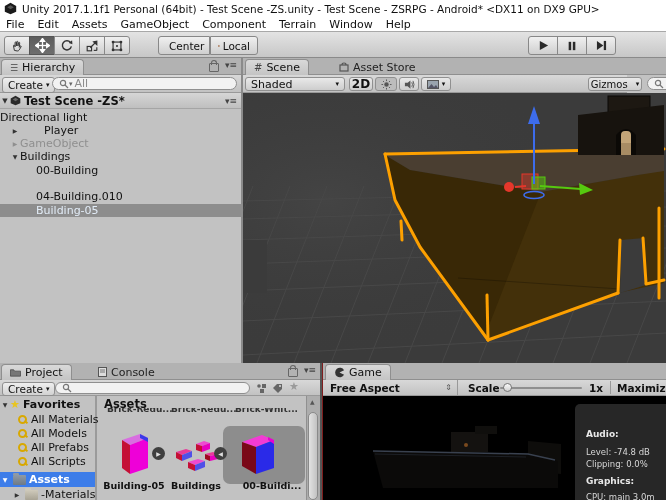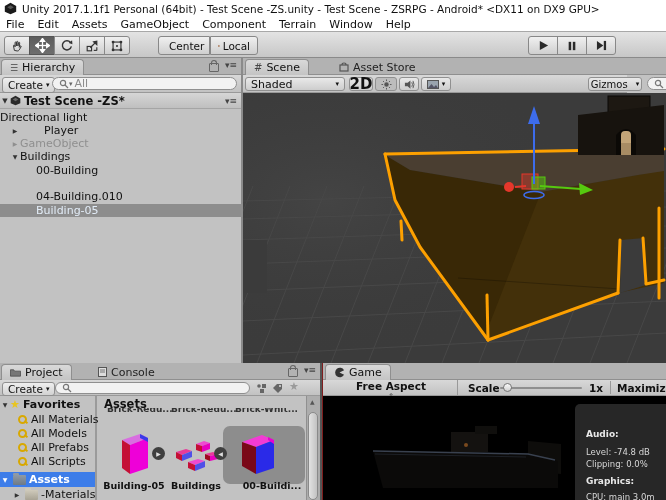--- a/index.html
+++ b/index.html
@@ -223,21 +223,21 @@
         </svg>
       <span>Asset Store</span>
     </div>
   </div>
   <div class="abs ptoolbar" style="left:0;top:17px;width:384px;height:18px;">
     <div class="smallbtn" style="position:absolute;left:2px;top:2px;width:100px;height:14px;border-radius:3px;justify-content:space-between;padding:0 5px;">
       <span>Shaded</span>
       <span style="font-size:7px;">▾</span>
     </div>
     <div class="smallbtn" style="position:absolute;left:106px;top:2px;width:24px;height:14px;border-radius:3px;">
-        <b style="font-size:15px;text-align:right;">2D</b>
+        <b style="font-size:12px;text-align:right;">2D</b>
       </div>
     <div class="smallbtn" style="position:absolute;left:132px;top:2px;width:22px;height:14px;border-radius:3px;background:#bdbdbd;">
       <svg width="11" height="11" viewBox="0 0 12 12">
           <circle cx="6" cy="6" r="2.4" fill="#555"></circle>
           <g stroke="#555" stroke-width="1">
             <line x1="6" y1="0.5" x2="6" y2="2.3"></line>
             <line x1="6" y1="9.7" x2="6" y2="11.5"></line>
             <line x1="0.5" y1="6" x2="2.3" y2="6"></line>
             <line x1="9.7" y1="6" x2="11.5" y2="6"></line>
             <line x1="2.2" y1="2.2" x2="3.4" y2="3.4"></line>
@@ -508,21 +508,21 @@
 <div class="abs" style="left:322px;top:363px;width:344px;height:137px;background:#eab308;border-left:1px solid #7f1d1d;box-sizing:border-box;">
   <div class="abs tabstrip" style="left:0;top:0;width:343px;height:17px;">
     <div class="tab" style="left:2px;">
       <svg width="11" height="11" viewBox="0 0 12 12">
           <path d="M11,3.5 A5.2,5.2 0 1 0 11,8.5 L6,6 Z" fill="#333"></path>
         </svg>
       <span>Game</span>
     </div>
   </div>
   <div class="abs ptoolbar" style="left:0;top:17px;width:343px;height:16px;">
-    <div class="abs" style="left:2px;top:0;width:133px;height:15px;display:flex;align-items:center;justify-content:space-between;padding:0 5px;border-right:1px solid #999;box-sizing:border-box;flex-direction:column;">
+    <div class="abs" style="left:2px;top:0;width:133px;height:15px;display:flex;align-items:center;justify-content:space-between;padding:0 5px;border-right:1px solid #999;box-sizing:border-box;">
       <b style="font-size:10.5px;">Free Aspect</b>
       <span style="font-size:8px;color:#555;">⇕</span>
     </div>
     <b class="abs" style="left:145px;top:2px;font-size:10.5px;">Scale</b>
     <div class="abs" style="left:177px;top:7px;width:82px;height:2px;background:#8f8f8f;border-radius:1px;"></div>
     <div class="abs" style="left:180px;top:3px;width:9px;height:9px;border-radius:50%;background:linear-gradient(#fafafa,#d0d0d0);border:1px solid #777;box-sizing:border-box;"></div>
     <b class="abs" style="left:266px;top:2px;font-size:10.5px;">1x</b>
     <div class="abs" style="left:287px;top:1px;width:1px;height:13px;background:#999;"></div>
     <b class="abs" style="left:294px;top:2px;font-size:10.5px;white-space:nowrap;">Maximize O</b>
   </div>

